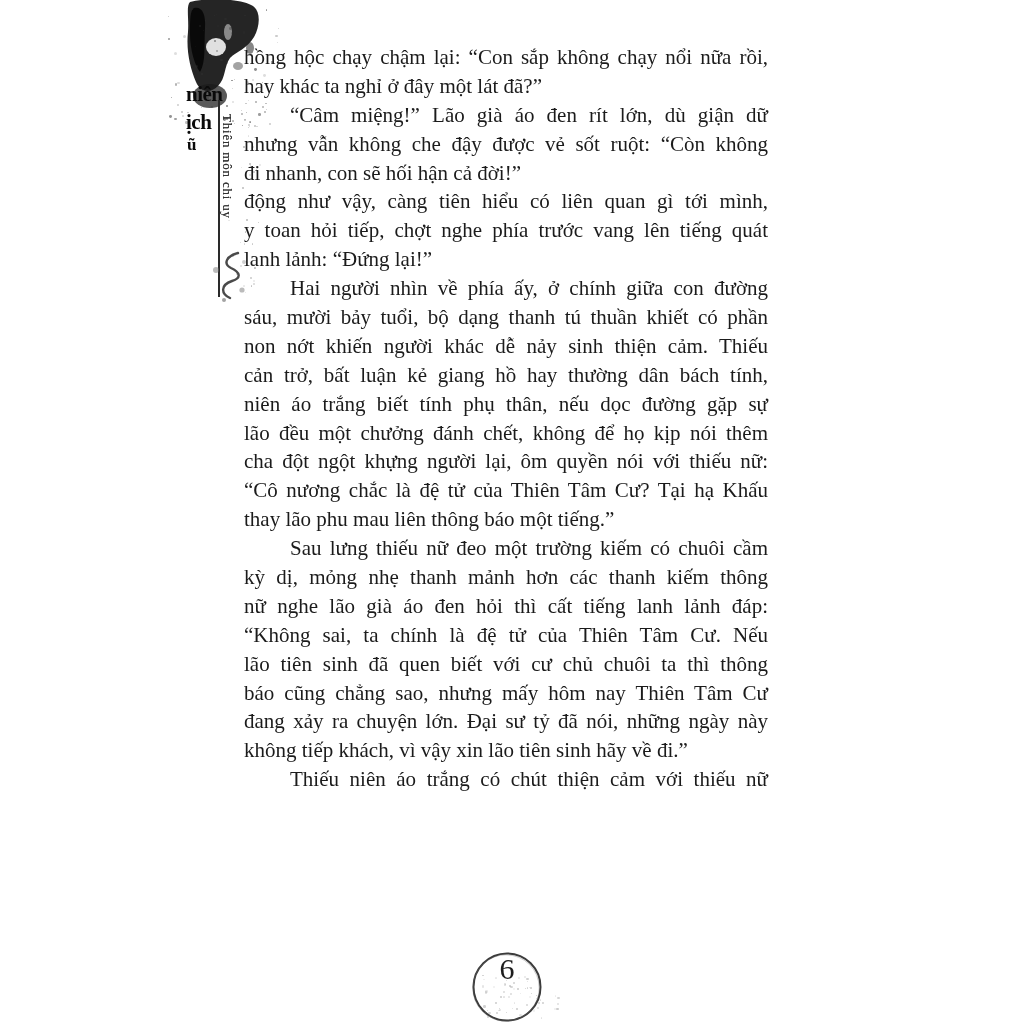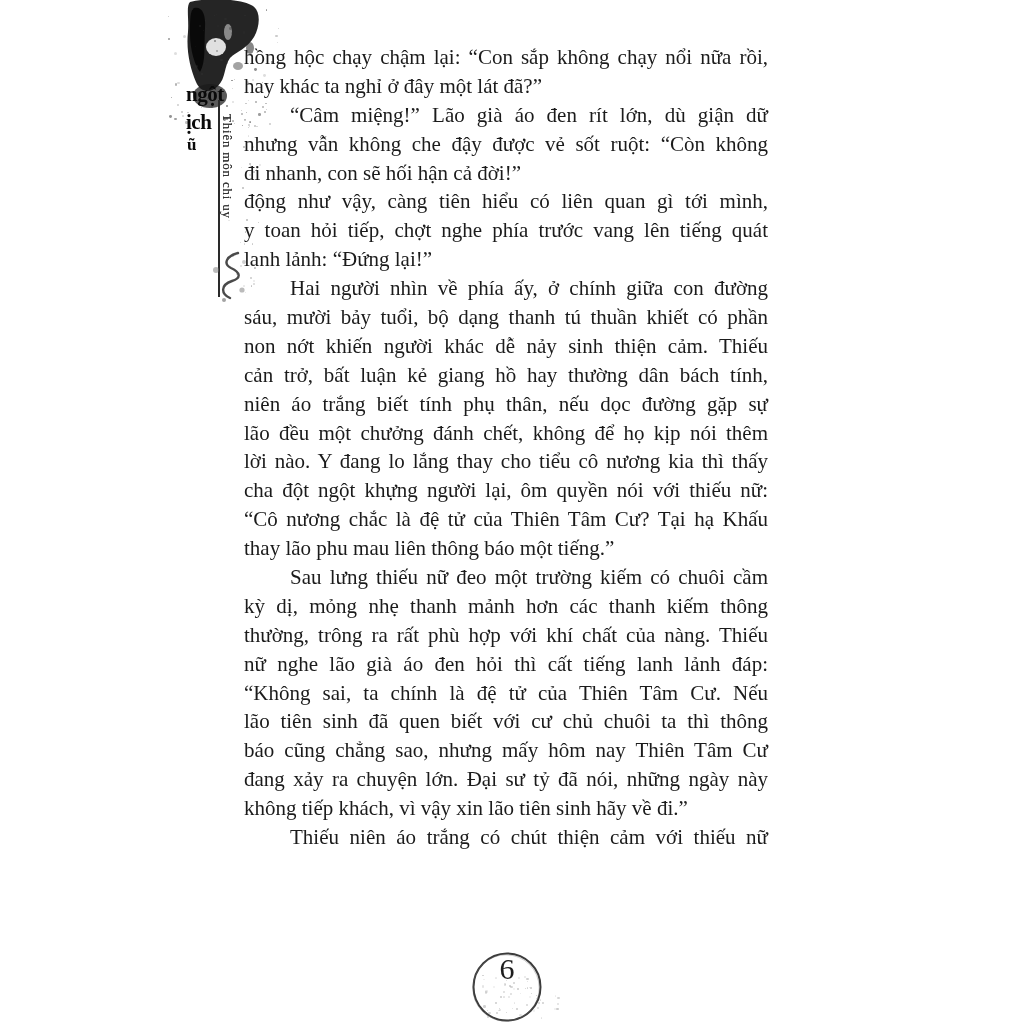--- a/index.html
+++ b/index.html
@@ -142,21 +142,21 @@
       <i style="position: absolute; border-radius: 50%; left: 68.9%; top: 88%; width: 2.2px; height: 2.2px; background: rgb(51, 51, 51); opacity: 0.3;"></i>
       <i style="position: absolute; border-radius: 50%; left: 49.9%; top: 87.7%; width: 2.8px; height: 2.8px; background: rgb(51, 51, 51); opacity: 0.58;"></i>
       <i style="position: absolute; border-radius: 50%; left: 86.6%; top: 54.8%; width: 2.9px; height: 2.9px; background: rgb(51, 51, 51); opacity: 0.17;"></i>
       <i style="position: absolute; border-radius: 50%; left: 8.3%; top: 60.4%; width: 2.4px; height: 2.4px; background: rgb(51, 51, 51); opacity: 0.17;"></i>
       <i style="position: absolute; border-radius: 50%; left: 1.2%; top: 84.9%; width: 2.9px; height: 2.9px; background: rgb(51, 51, 51); opacity: 0.53;"></i>
       <i style="position: absolute; border-radius: 50%; left: 43.8%; top: 10.5%; width: 0.9px; height: 0.9px; background: rgb(51, 51, 51); opacity: 0.38;"></i>
       <i style="position: absolute; border-radius: 50%; left: 34.2%; top: 21.1%; width: 0.9px; height: 0.9px; background: rgb(51, 51, 51); opacity: 0.34;"></i>
       <i style="position: absolute; border-radius: 50%; left: 77.9%; top: 92.5%; width: 2.5px; height: 2.5px; background: rgb(51, 51, 51); opacity: 0.31;"></i>
     </div>
 
-  <div class="fragment frag-1">ngột</div>
+  <div class="fragment frag-1">niên</div>
   <div class="fragment frag-2">ịch</div>
   <div class="fragment frag-3">ũ</div>
 
   <div class="spine-rule"></div>
   <div class="spine-title">Thiên môn chi uy</div>
   <div class="speckle-zone sz-spine-a">
       <i style="position: absolute; border-radius: 50%; left: 58.7%; top: 51.1%; width: 2.1px; height: 2.1px; background: rgb(119, 119, 119); opacity: 0.32;"></i>
       <i style="position: absolute; border-radius: 50%; left: 88.4%; top: 7.2%; width: 1.9px; height: 1.9px; background: rgb(119, 119, 119); opacity: 0.56;"></i>
       <i style="position: absolute; border-radius: 50%; left: 50.2%; top: 70.3%; width: 1.9px; height: 1.9px; background: rgb(119, 119, 119); opacity: 0.49;"></i>
       <i style="position: absolute; border-radius: 50%; left: 47.8%; top: 30.1%; width: 1.2px; height: 1.2px; background: rgb(119, 119, 119); opacity: 0.42;"></i>
@@ -220,27 +220,25 @@
       <div class="line end">đi nhanh, con sẽ hối hận cả đời!”</div>
       <div class="line">động như vậy, càng tiên hiểu có liên quan gì tới mình,</div>
       <div class="line">y toan hỏi tiếp, chợt nghe phía trước vang lên tiếng quát</div>
       <div class="line end">lanh lảnh: “Đứng lại!”</div>
       <div class="line indent">Hai người nhìn về phía ấy, ở chính giữa con đường</div>
       <div class="line">sáu, mười bảy tuổi, bộ dạng thanh tú thuần khiết có phần</div>
       <div class="line">non nớt khiến người khác dễ nảy sinh thiện cảm. Thiếu</div>
       <div class="line">cản trở, bất luận kẻ giang hồ hay thường dân bách tính,</div>
       <div class="line">niên áo trắng biết tính phụ thân, nếu dọc đường gặp sự</div>
       <div class="line">lão đều một chưởng đánh chết, không để họ kịp nói thêm</div>
-      <div class="line">lời nào. Y đang lo lắng thay cho tiểu cô nương kia thì thấy</div>
       <div class="line">cha đột ngột khựng người lại, ôm quyền nói với thiếu nữ:</div>
       <div class="line">“Cô nương chắc là đệ tử của Thiên Tâm Cư? Tại hạ Khấu</div>
       <div class="line end">thay lão phu mau liên thông báo một tiếng.”</div>
       <div class="line indent">Sau lưng thiếu nữ đeo một trường kiếm có chuôi cầm</div>
       <div class="line">kỳ dị, mỏng nhẹ thanh mảnh hơn các thanh kiếm thông</div>
-      <div class="line">thường, trông ra rất phù hợp với khí chất của nàng. Thiếu</div>
       <div class="line">nữ nghe lão già áo đen hỏi thì cất tiếng lanh lảnh đáp:</div>
       <div class="line">“Không sai, ta chính là đệ tử của Thiên Tâm Cư. Nếu</div>
       <div class="line">lão tiên sinh đã quen biết với cư chủ chuôi ta thì thông</div>
       <div class="line">báo cũng chẳng sao, nhưng mấy hôm nay Thiên Tâm Cư</div>
       <div class="line">đang xảy ra chuyện lớn. Đại sư tỷ đã nói, những ngày này</div>
       <div class="line end">không tiếp khách, vì vậy xin lão tiên sinh hãy về đi.”</div>
       <div class="line indent">Thiếu niên áo trắng có chút thiện cảm với thiếu nữ</div>
     </div>
 
   <div class="pagenum-wrap">

